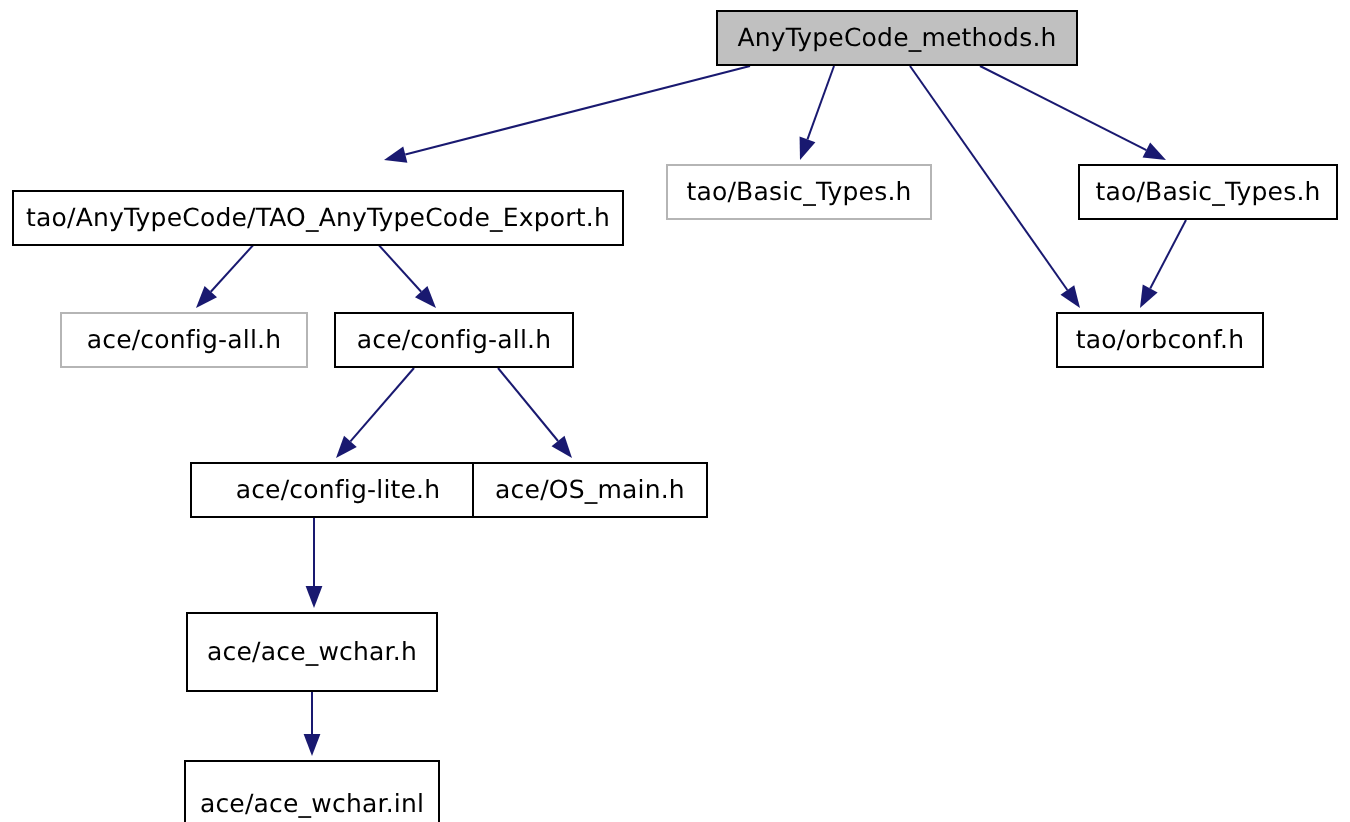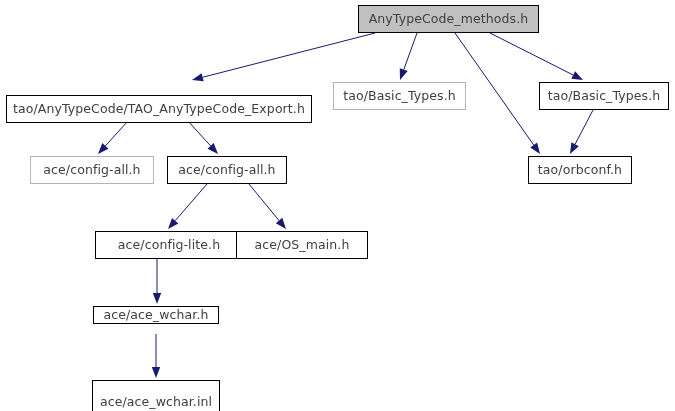--- a/index.html
+++ b/index.html
@@ -27,21 +27,21 @@
   }
   .node {
     position: absolute;
     box-sizing: border-box;
     display: flex;
     align-items: center;
     justify-content: center;
     background: #ffffff;
     border: 1px solid #000000;
     font-size: 12.5px;
-    color: #404040;
+    color: #000000;
     white-space: nowrap;
     letter-spacing: 0.1px;
     line-height: 1;
   }
   .node.root {
     background: #c0c0c0;
     border: 1px solid #000000;
   }
   .node.muted {
     border: 1px solid #b5b5b5;
@@ -121,24 +121,24 @@
       </div>
       <div class="node" style="left: 167px; top: 156px; width: 120px; height: 28px;">
         <span class="node-label">ace/config-all.h</span>
       </div>
       <div class="node" style="left: 528px; top: 156px; width: 104px; height: 28px;">
         <span class="node-label">tao/orbconf.h</span>
       </div>
       <div class="node" style="left: 95px; top: 231px; width: 148px; height: 28px;">
         <span class="node-label">ace/config-lite.h</span>
       </div>
-      <div class="node" style="left: 236px; top: 231px; width: 132px; height: 28px;">
+      <div class="node" style="left: 236px; top: 231px; width: 118px; height: 28px;">
         <span class="node-label">ace/OS_main.h</span>
       </div>
-      <div class="node" style="left: 93px; top: 306px; width: 126px; height: 18px;">
+      <div class="node" style="left: 93px; top: 306px; width: 126px; height: 40px;">
         <span class="node-label">ace/ace_wchar.h</span>
       </div>
       <div class="node" style="left: 92px; top: 380px; width: 128px; height: 44px;">
         <span class="node-label">ace/ace_wchar.inl</span>
       </div>
     </div>
 
 </div>
 
 </body></html>

